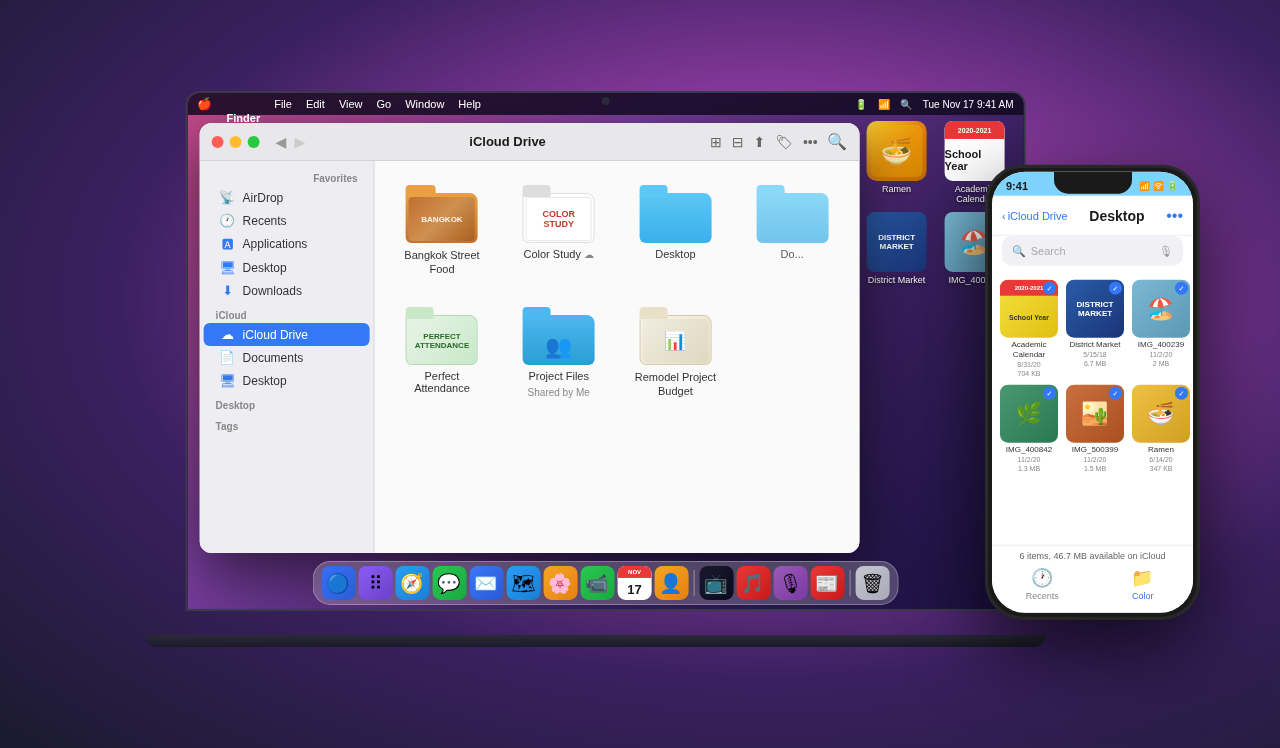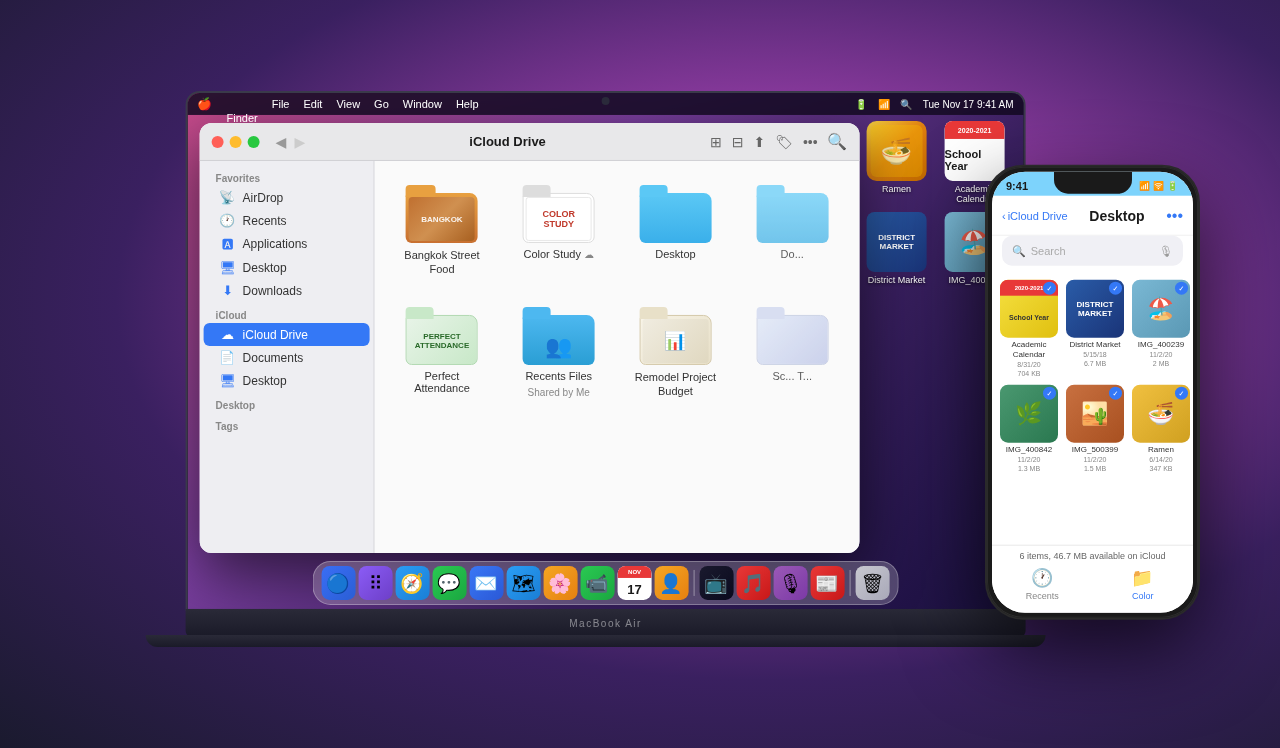--- a/index.html
+++ b/index.html
@@ -24,21 +24,21 @@
   <div style="position:absolute; left:50%; top:50%; transform:translate(-54%,-51%); width:860px; height:555px;">
 
     <div style="position:absolute; top:0; left:10px; width:840px; height:520px; background:#1a1a28; border-radius:14px 14px 0 0; border:2px solid #3a3a4a; overflow:hidden;">
 
       <div style="width:100%; height:100%; background:linear-gradient(135deg, #c94b8a 0%, #7b3fa0 35%, #3a2060 65%, #1a1040 100%); position:relative; overflow:hidden;">
 
         <div style="position:absolute; top:4px; left:50%; transform:translateX(-50%); width:8px; height:8px; background:#2a2a3a; border-radius:50%; z-index:30;"></div>
 
         <div style="position:absolute; top:0; left:0; right:0; height:22px; background:rgba(20,10,35,0.88); display:flex; align-items:center; padding:0 10px; gap:14px; z-index:20;">
           <span style="font-size:12px; color:white;">🍎</span>
-          <span style="font-size:11px; color:white; font-weight:400;margin-top:27px;">Finder</span>
+          <span style="font-size:11px; color:white; font-weight:700;margin-top:27px;">Finder</span>
           <span style="font-size:11px; color:white;">File</span>
           <span style="font-size:11px; color:white;">Edit</span>
           <span style="font-size:11px; color:white;">View</span>
           <span style="font-size:11px; color:white;">Go</span>
           <span style="font-size:11px; color:white;">Window</span>
           <span style="font-size:11px; color:white;">Help</span>
           <div style="margin-left:auto; display:flex; align-items:center; gap:10px;">
             <span style="font-size:10px; color:white;">🔋</span>
             <span style="font-size:10px; color:white;">📶</span>
             <span style="font-size:10px; color:white;">🔍</span>
@@ -93,21 +93,21 @@
               <span style="color:#666;font-size:14px;cursor:pointer;">🏷</span>
               <span style="color:#666;font-size:14px;cursor:pointer;">•••</span>
               <span style="color:#666;font-size:16px;cursor:pointer;">🔍</span>
             </div>
           </div>
 
           <div style="display:flex;flex:1;overflow:hidden;">
 
             <div style="width:175px;background:rgba(238,238,242,0.98);border-right:1px solid #d0d0d4;padding:8px 0;overflow-y:auto;flex-shrink:0;">
 
-              <div style="font-size:10px;font-weight:700;color:#888;padding:4px 16px 2px;">Favorites</div>
+              <div style="font-size:10px;font-weight:700;color:#888;padding:4px 16px 2px;text-align:right;">Favorites</div>
 
               <div style="display:flex;align-items:center;gap:7px;padding:4px 16px;font-size:12px;color:#333;cursor:pointer;border-radius:6px;margin:0 4px;">
                 <span style="font-size:13px;color:#3478f6;width:16px;text-align:center;">📡</span>
                 <span>AirDrop</span>
               </div>
               <div style="display:flex;align-items:center;gap:7px;padding:4px 16px;font-size:12px;color:#333;cursor:pointer;border-radius:6px;margin:0 4px;">
                 <span style="font-size:13px;color:#3478f6;width:16px;text-align:center;">🕐</span>
                 <span>Recents</span>
               </div>
               <div style="display:flex;align-items:center;gap:7px;padding:4px 16px;font-size:12px;color:#333;cursor:pointer;border-radius:6px;margin:0 4px;">
@@ -190,40 +190,33 @@
                   </div>
                   <span style="font-size:11px;color:#333;text-align:center;">Perfect Attendance</span>
                 </div>
 
                 <div style="display:flex;flex-direction:column;align-items:center;gap:5px;cursor:pointer;padding:6px;border-radius:6px;">
                   <div style="width:72px;height:58px;position:relative;">
                     <div style="position:absolute;bottom:0;width:72px;height:50px;background:linear-gradient(180deg,#4db8f0,#2a9ed4);border-radius:4px 8px 6px 6px;"></div>
                     <div style="position:absolute;top:0;left:0;width:28px;height:12px;background:#4db8f0;border-radius:4px 4px 0 0;"></div>
                     <div style="position:absolute;bottom:5px;left:50%;transform:translateX(-50%);font-size:22px;">👥</div>
                   </div>
-                  <span style="font-size:11px;color:#333;text-align:center;">Recents Files</span>
+                  <span style="font-size:11px;color:#333;text-align:center;">Project Files</span>
                   <span style="font-size:10px;color:#888;">Shared by Me</span>
                 </div>
 
                 <div style="display:flex;flex-direction:column;align-items:center;gap:5px;cursor:pointer;padding:6px;border-radius:6px;">
                   <div style="width:72px;height:58px;position:relative;">
                     <div style="position:absolute;bottom:0;width:72px;height:50px;background:linear-gradient(135deg,#f8f4e8,#e8e0c8);border:1px solid #d4c8a8;border-radius:4px 8px 6px 6px;"></div>
                     <div style="position:absolute;top:0;left:0;width:28px;height:12px;background:#e8e0c8;border-radius:4px 4px 0 0;"></div>
                     <div style="position:absolute;bottom:2px;left:3px;right:3px;height:44px;background:linear-gradient(135deg,#f0ece0,#e0d8c0);border-radius:3px;display:flex;align-items:center;justify-content:center;font-size:18px;">📊</div>
                   </div>
                   <span style="font-size:11px;color:#333;text-align:center;line-height:1.3;">Remodel Project Budget</span>
                 </div>
 
-                <div style="display:flex;flex-direction:column;align-items:center;gap:5px;cursor:pointer;padding:6px;border-radius:6px;opacity:0.8;">
-                  <div style="width:72px;height:58px;position:relative;">
-                    <div style="position:absolute;bottom:0;width:72px;height:50px;background:linear-gradient(135deg,#e0e8f8,#c0c8e8);border:1px solid #c0c8e0;border-radius:4px 8px 6px 6px;"></div>
-                    <div style="position:absolute;top:0;left:0;width:28px;height:12px;background:#d0d8f0;border-radius:4px 4px 0 0;"></div>
-                  </div>
-                  <span style="font-size:11px;color:#333;">Sc... T...</span>
-                </div>
 
               </div>
             </div>
           </div>
         </div>
 
         <div style="position:absolute;bottom:4px;left:50%;transform:translateX(-50%);z-index:10;">
           <div style="background:rgba(255,255,255,0.22);backdrop-filter:blur(20px);border:1px solid rgba(255,255,255,0.28);border-radius:18px;padding:4px 8px;display:flex;align-items:flex-end;gap:3px;">
 
             <div style="width:34px;height:34px;border-radius:8px;background:linear-gradient(135deg,#3a6ef5,#2a5ed5);display:flex;align-items:center;justify-content:center;font-size:19px;cursor:pointer;">🔵</div>
@@ -245,23 +238,20 @@
             <div style="width:34px;height:34px;border-radius:8px;background:linear-gradient(135deg,#9b59b6,#7b39a6);display:flex;align-items:center;justify-content:center;font-size:19px;cursor:pointer;">🎙</div>
             <div style="width:34px;height:34px;border-radius:8px;background:linear-gradient(135deg,#e83838,#c81818);display:flex;align-items:center;justify-content:center;font-size:19px;cursor:pointer;">📰</div>
             <div style="width:1px;height:26px;background:rgba(255,255,255,0.4);align-self:center;margin:0 2px;"></div>
             <div style="width:34px;height:34px;border-radius:8px;background:linear-gradient(135deg,#c8c8d0,#a8a8b8);display:flex;align-items:center;justify-content:center;font-size:19px;cursor:pointer;">🗑</div>
           </div>
         </div>
 
       </div>
     </div>
 
-    <div style="position:absolute;top:518px;left:10px;width:840px;height:28px;background:linear-gradient(180deg,#2a2a38,#1a1a28);border-radius:0 0 6px 6px;display:flex;align-items:center;justify-content:center;">
-      <span style="font-size:10px;color:rgba(255,255,255,0.45);letter-spacing:1.5px;">MacBook Air</span>
-    </div>
 
     <div style="position:absolute;top:544px;left:-30px;width:900px;height:12px;background:linear-gradient(180deg,#2a2a38,#1a1a28);border-radius:0 0 50px 50px;"></div>
   </div>
 
   <div style="position:absolute;right:80px;top:50%;transform:translateY(-46%);width:215px;height:455px;background:#1a1a1a;border-radius:38px;border:2px solid #2a2a2a;box-shadow:0 30px 80px rgba(0,0,0,0.7),inset 0 0 0 1px rgba(255,255,255,0.08);z-index:15;">
 
     <div style="position:absolute;top:5px;left:5px;right:5px;bottom:5px;background:white;border-radius:33px;overflow:hidden;">
 
       <div style="position:absolute;top:0;left:50%;transform:translateX(-50%);width:78px;height:22px;background:#1a1a1a;border-radius:0 0 14px 14px;z-index:25;"></div>
 

